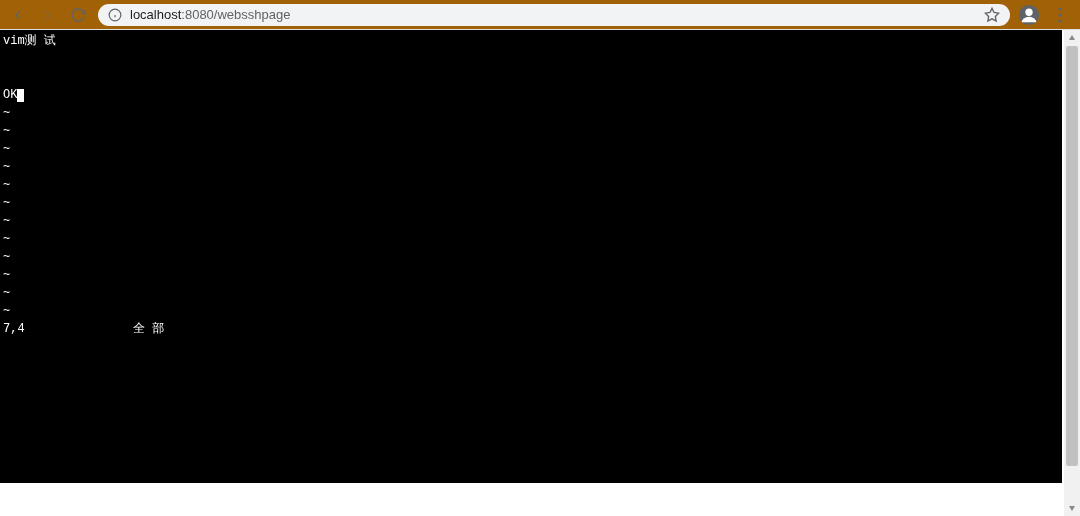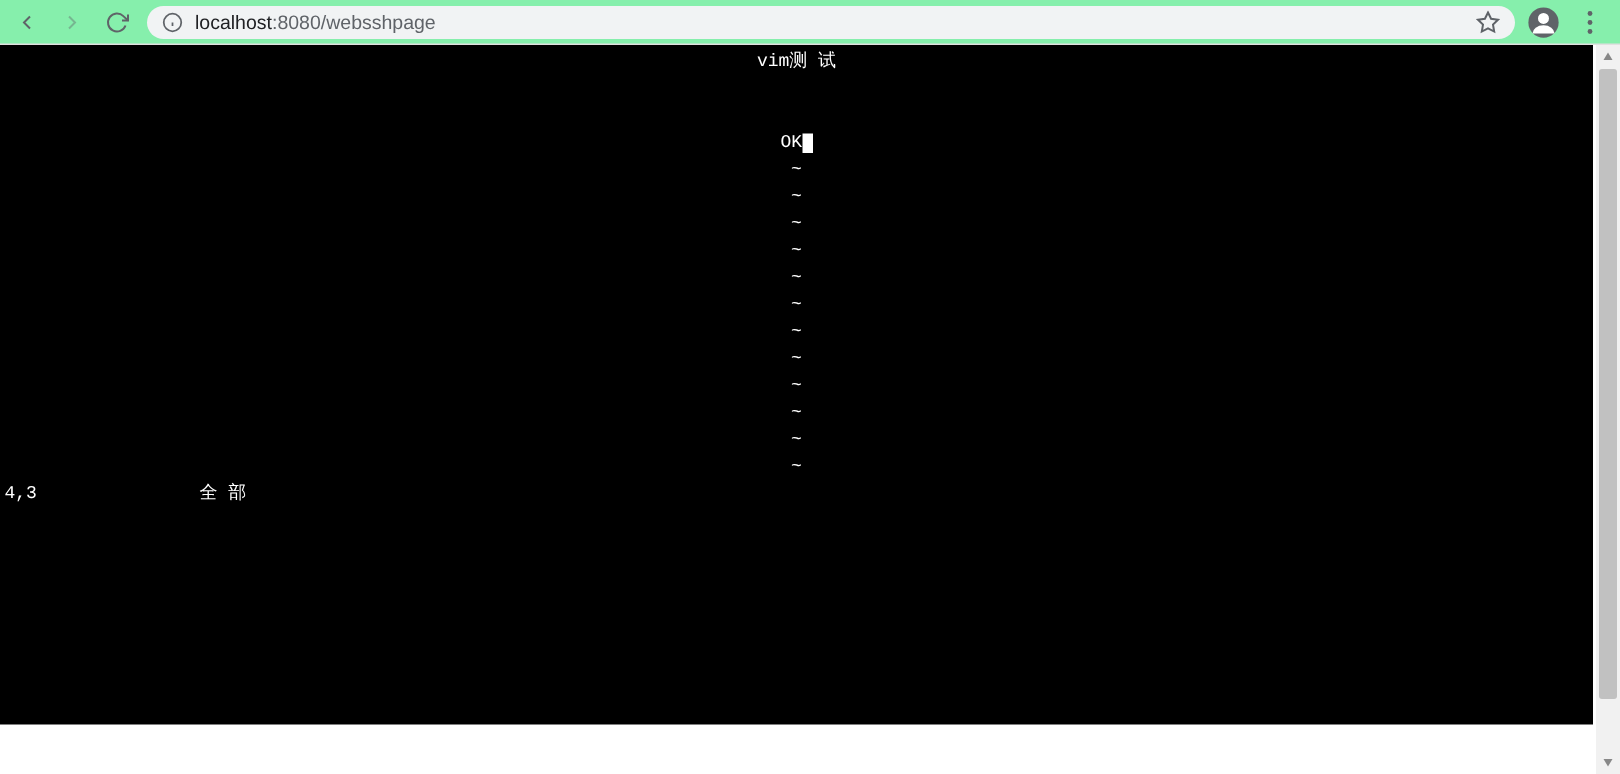--- a/index.html
+++ b/index.html
@@ -5,21 +5,21 @@
     * { margin: 0; padding: 0; box-sizing: border-box; }
     html, body {
       width: 1080px;
       height: 516px;
       font-family: Arial, sans-serif;
       background: #fff;
       overflow: hidden;
     }
     .browser-chrome {
       height: 30px;
-      background: #86efac;
+      background: #a16207;
       border-bottom: 1px solid #e0e0e0;
       display: flex;
       align-items: center;
       padding: 0 8px;
     }
     .nav-icon {
       width: 20px;
       height: 20px;
       margin-right: 10px;
       color: #5f6368;
@@ -93,21 +93,21 @@
       width: 100%;
       height: 453px;
       background: #000;
       color: #fff;
       font-family: "Courier New", monospace;
       font-size: 12px;
       line-height: 18px;
       position: relative;
       padding: 2px 3px;
     }
-    .term-line { height: 18px; white-space: pre; text-align: center; }
+    .term-line { height: 18px; white-space: pre; }
     .tilde { color: #fff; }
     .cursor {
       display: inline-block;
       width: 7px;
       height: 13px;
       background: #fff;
       vertical-align: text-bottom;
       margin-left: 0;
     }
     .status-line {
@@ -216,21 +216,21 @@
     <div class="term-line tilde">~</div>
     <div class="term-line tilde">~</div>
     <div class="term-line tilde">~</div>
     <div class="term-line tilde">~</div>
     <div class="term-line tilde">~</div>
     <div class="term-line tilde">~</div>
     <div class="term-line tilde">~</div>
     <div class="term-line tilde">~</div>
     <div class="term-line tilde">~</div>
     <div class="status-line">
-      <span class="status-pos">4,3</span>
+      <span class="status-pos">7,4</span>
       <span class="status-scope">全 部</span>
     </div>
   </div>
 
   <div class="scrollbar-track">
     <div class="scrollbar-up">
       <svg width="8" height="8" viewBox="0 0 8 8">
           <polygon points="4,1 7,6 1,6" fill="#888"></polygon>
         </svg>
     </div>

